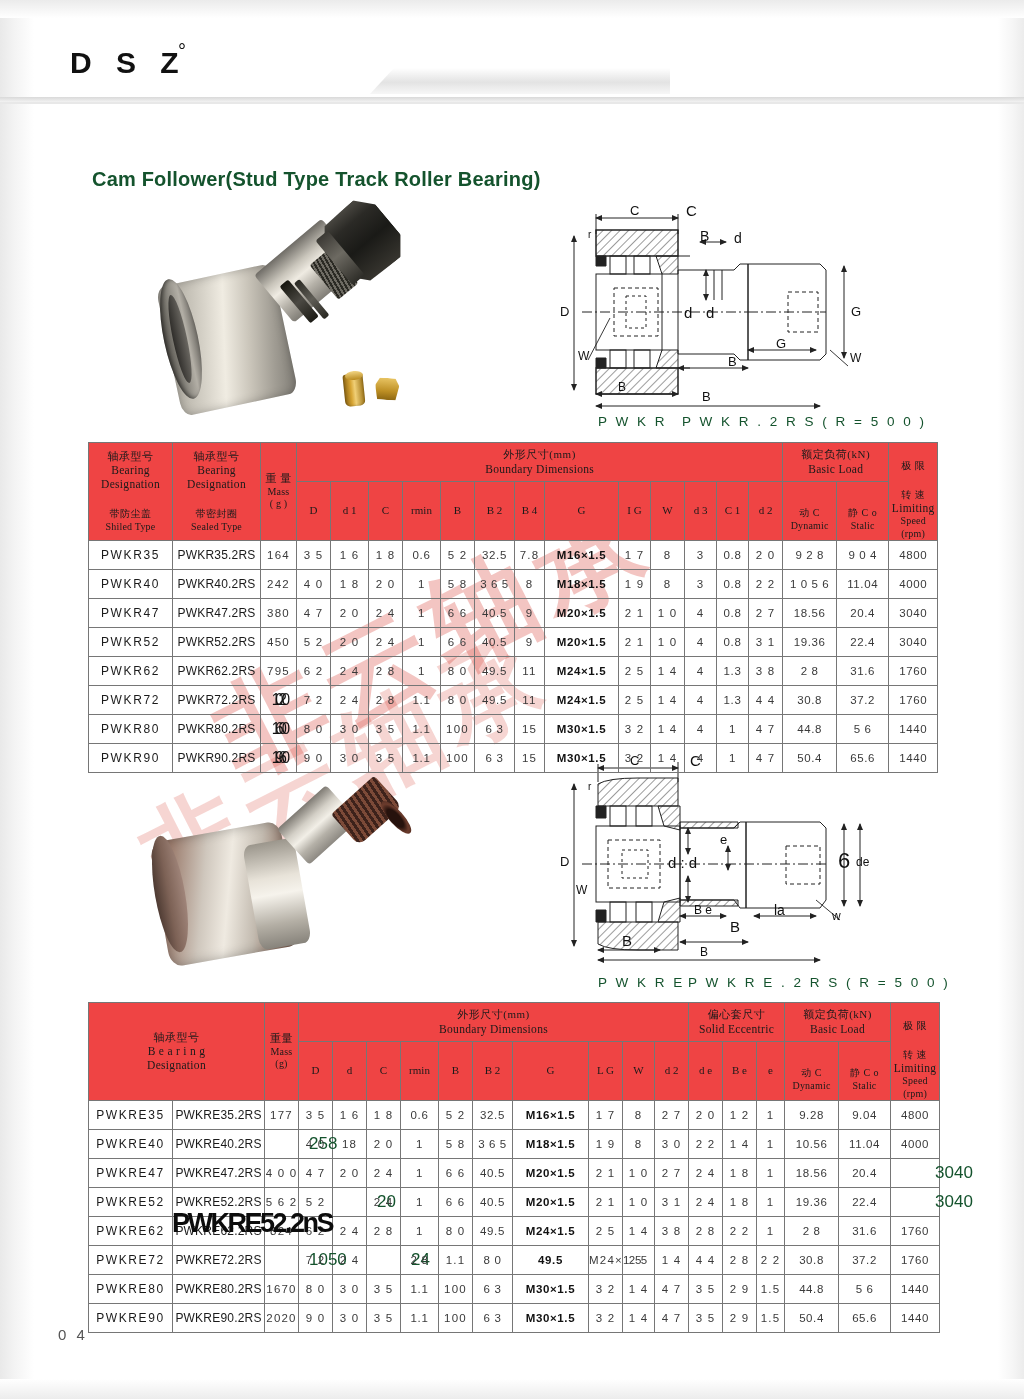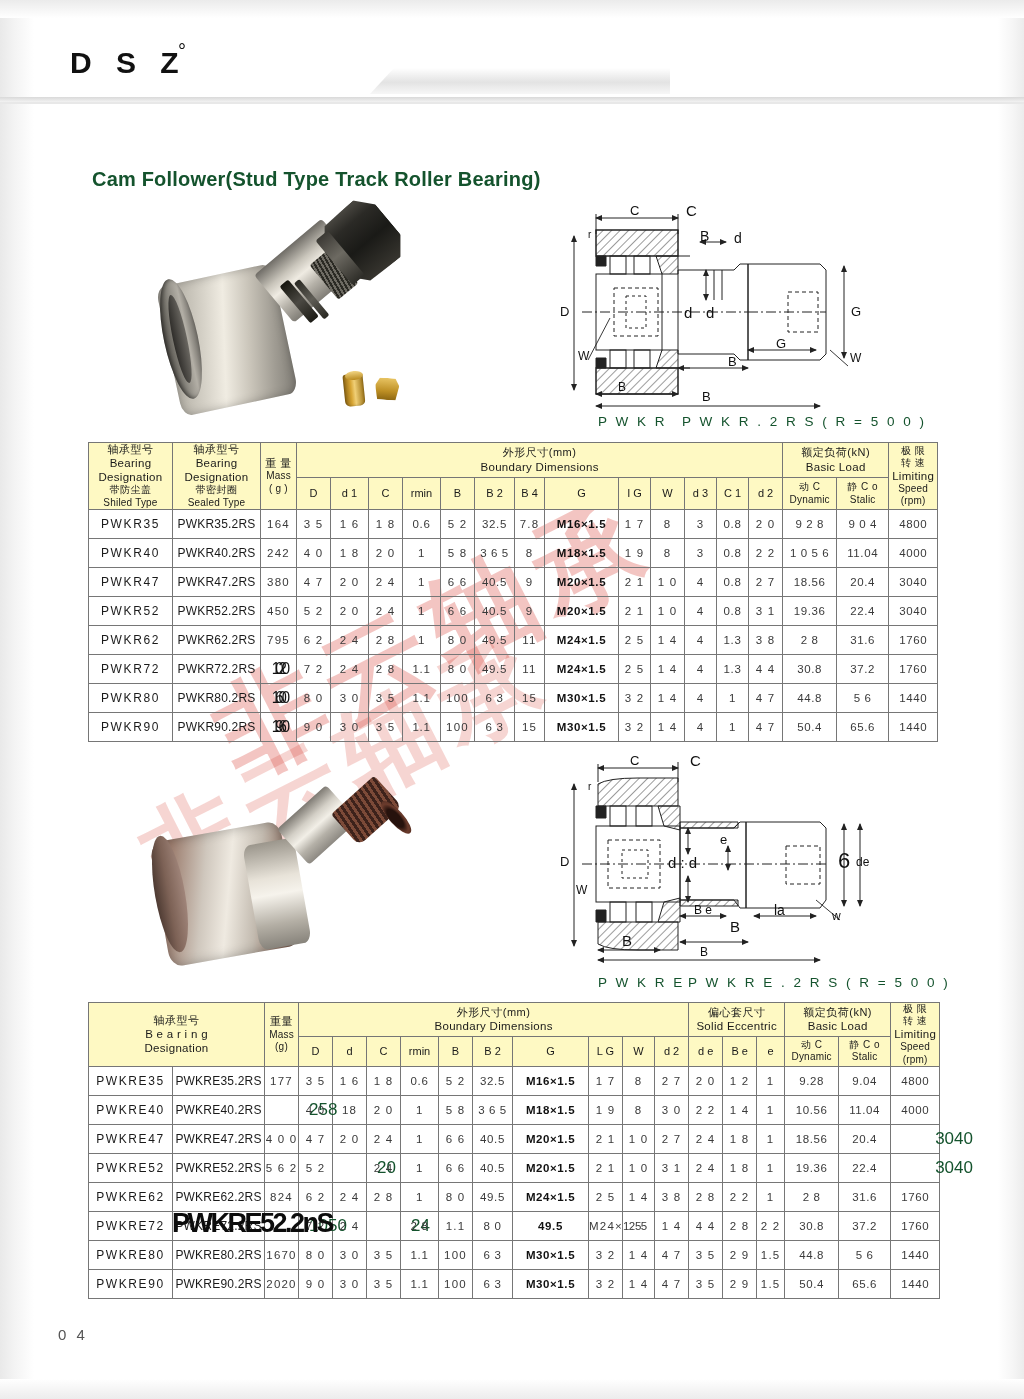--- a/index.html
+++ b/index.html
@@ -131,24 +131,24 @@
     background:transparent;}
   table.spec th,table.spec td{
     border:1px solid #767676;
     font-size:11px;
     text-align:center;
     vertical-align:middle;
     padding:0;
     color:#1a1a1a;
     background:transparent;
   }
-  table.spec thead th{background:#fef9c3;font-weight:400;line-height:1.22;}
+  table.spec thead th{background:#ef4444;font-weight:400;line-height:1.22;font-family:Liberation Serif, serif;}
   table.spec tbody td{height:28px;}
   .cn{font-size:11px;letter-spacing:.5px;}
-  .cn-sm{font-size:10px;letter-spacing:.5px;}
+  .cn-sm{font-size:10px;letter-spacing:.5px;margin-top:17px;}
   .en{font-size:11.5px;letter-spacing:.3px;}
   .en-sm{font-size:10px;letter-spacing:.2px;}
   .desig{font-size:12px;letter-spacing:1.6px;}
   .desig2{font-size:12px;letter-spacing:.2px;}
   .num{font-size:11.5px;letter-spacing:1.2px;color:#3a3a3a;}
   .num-d{font-size:11.5px;letter-spacing:.6px;color:#3a3a3a;}
   .gthread{font-size:11.5px;letter-spacing:.6px;color:#111;font-weight:600;}
   
   .squish{display:inline-block;font-size:15px;letter-spacing:-5px;
     font-weight:400;color:#111;transform:scaleY(1.05);}

